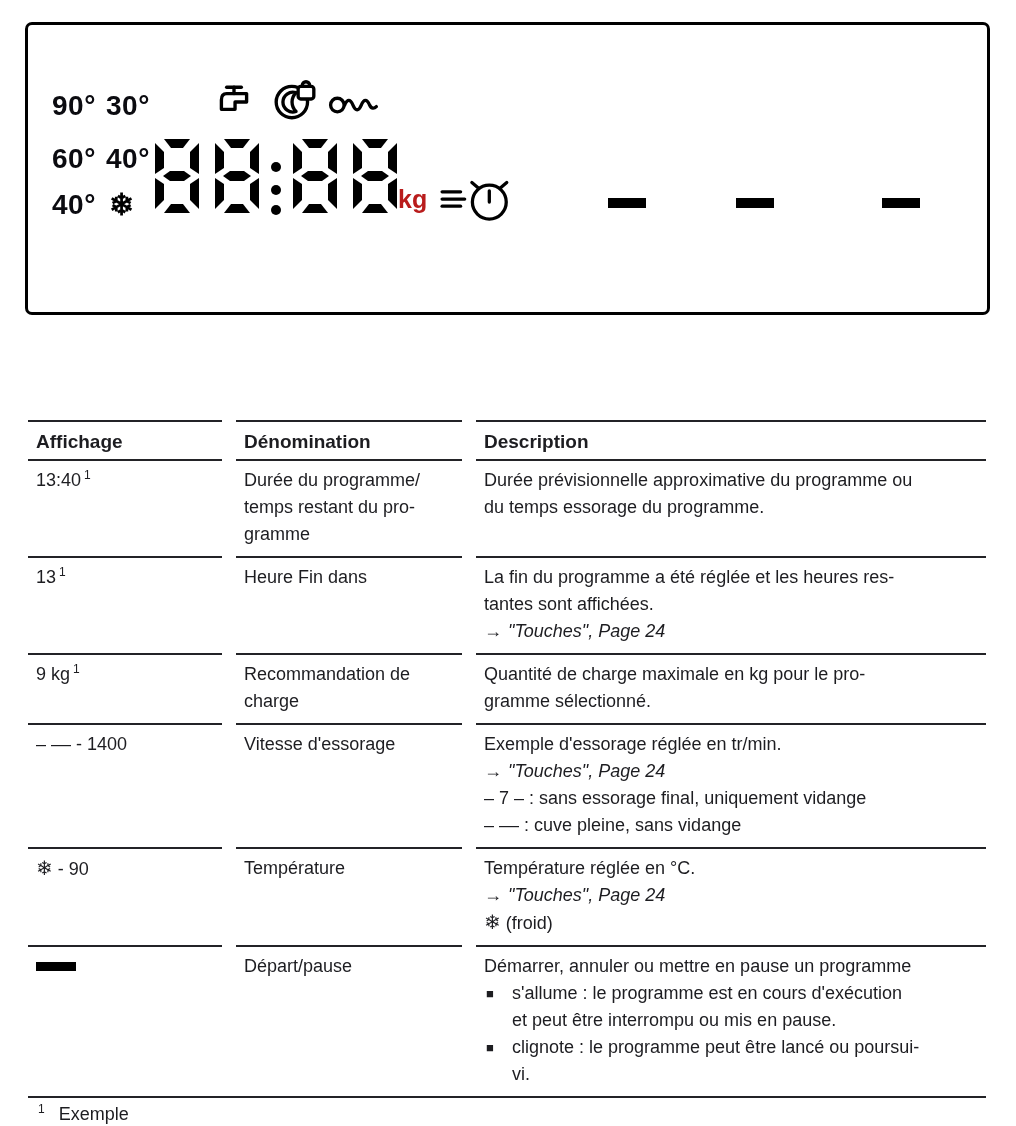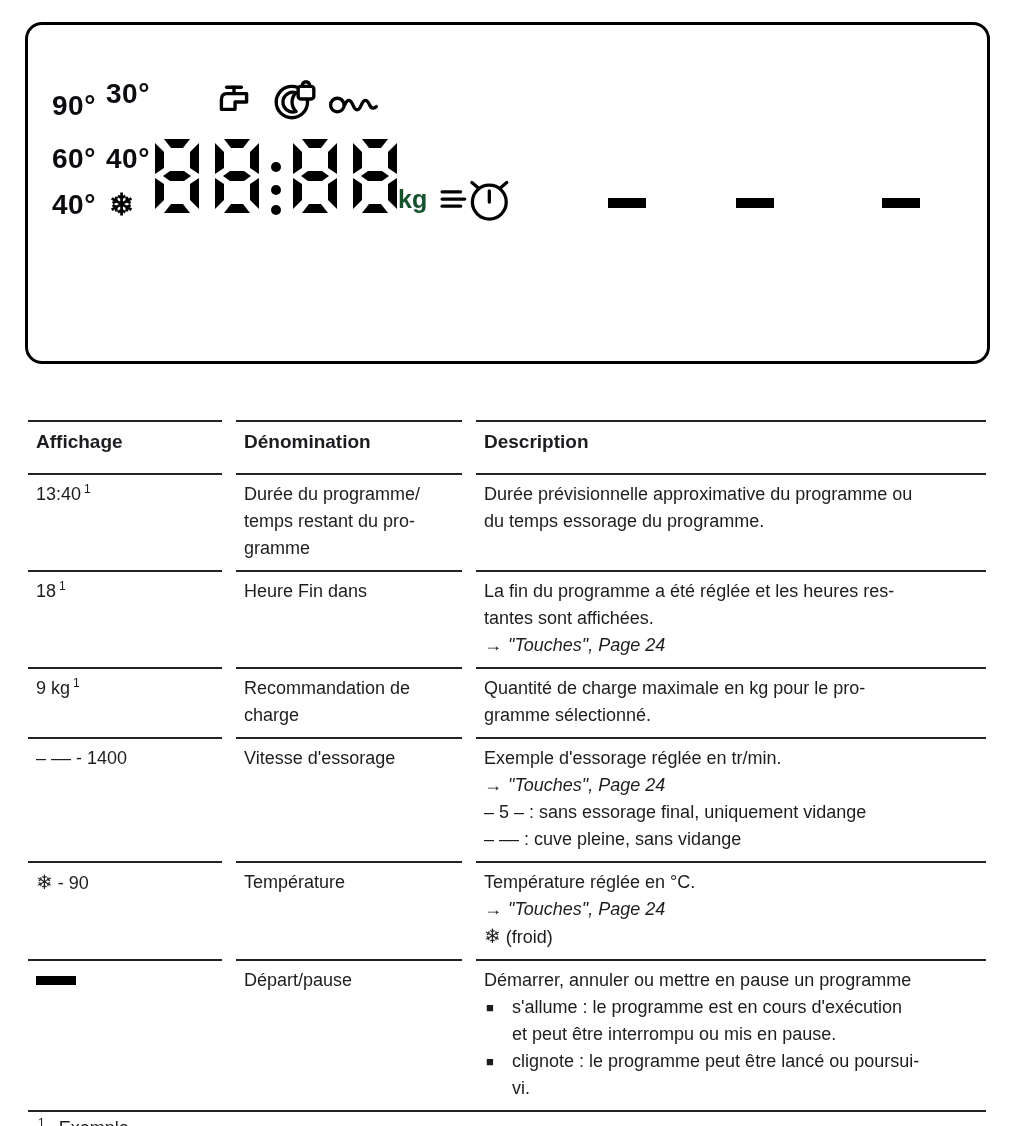--- a/index.html
+++ b/index.html
@@ -5,63 +5,63 @@
   html,body { margin:0; padding:0; background:#fff; }
   body {
     position:relative; width:1016px; height:1126px;
     font-family:"Liberation Sans", sans-serif;
     color:#1d1d21; overflow:hidden;
   }
 
   
   .panel {
     position:absolute; left:25px; top:22px;
-    width:965px; height:342px; box-sizing:border-box;
-    border:3.5px solid #000; border-radius:17px; background:#fff;
+    width:965px; height:293px; box-sizing:border-box;
+    border:3.5px solid #000; border-radius:7px; background:#fff;
   }
   .temp { position:absolute; font-weight:bold; font-size:28px; line-height:30px; color:#0b0b10; letter-spacing:0.5px; }
   .snowflake-big { position:absolute; font-size:30px; line-height:30px; color:#000; font-weight:bold; }
   .lcd { position:absolute; left:124px; top:112px; display:flex; align-items:flex-start; }
   .lcd svg { display:block; }
-  .kg { position:absolute; font-weight:bold; font-size:25px; color:#14532d; }
+  .kg { position:absolute; font-weight:bold; font-size:25px; color:#b91c1c; }
   .dash { position:absolute; width:38px; height:10px; background:#000; }
   .icon-svg { position:absolute; }
   .icon-svg path, .icon-svg circle, .icon-svg rect { stroke:#000; fill:none; stroke-width:3.2; stroke-linecap:round; stroke-linejoin:round; }
   .icon-svg rect.knock { fill:#fff; }
 
   
   .doc-table { position:absolute; left:28px; top:420px; width:958px; }
   .t-row { display:grid; grid-template-columns:194px 226px 1fr; column-gap:14px; }
   .t-cell {
     border-top:2px solid #232327;
     padding:6px 8px 8px 8px;
     font-size:18px; line-height:27px;
   }
-  .t-head .t-cell { font-weight:bold; font-size:19px; padding-bottom:18px; }
+  .t-head .t-cell { font-weight:bold; font-size:19px; padding-bottom:4px; }
   .pre { white-space:pre-line; }
   .sup { font-size:12px; position:relative; top:-7px; margin-left:3px; }
   .ref-line .ref-arrow { font-style:normal; margin-right:6px; }
   .ref-line em { font-style:italic; }
   .bullet-line { display:flex; }
   .bullet-marker { width:26px; flex:0 0 26px; font-size:13px; line-height:27px; padding-left:2px; }
   .row-dash { width:40px; height:9px; background:#000; margin-top:9px; }
   .snow-ch { font-size:20px; }
   .foot {
     border-top:2.5px solid #232327; border-bottom:2px solid #232327;
     padding:3px 8px 7px 8px; font-size:18px; line-height:27px;
   }
   .foot .sup { margin-right:14px; margin-left:2px; }
 </style>
 </head>
 <body>
 
 <div class="panel">
 
   <div class="temp" style="left:24px;top:66px">90°</div>
-  <div class="temp" style="left:78px;top:54px">30°</div>
+  <div class="temp" style="left:78px;top:66px">30°</div>
   <div class="temp" style="left:24px;top:119px">60°</div>
   <div class="temp" style="left:78px;top:119px">40°</div>
   <div class="temp" style="left:24px;top:165px">40°</div>
   <div class="snowflake-big" style="left:81px;top:165px">❄</div>
 
   <svg class="icon-svg" style="left:185px;top:58px" width="42" height="38" viewBox="0 0 40 36">
     <path d="M13 4 H27"></path>
     <path d="M20 4 V10"></path>
     <path d="M13 10 H32 V18 H21 V25 H8 V16 Q8 10 13 10 Z"></path>
   </svg>
@@ -153,21 +153,21 @@
         <div class="t-cell"><span>13:40</span><span class="sup">1</span></div>
         <div class="t-cell pre">Durée du programme/
 temps restant du pro-
 gramme</div>
         <div class="t-cell">
           <div class="pre">Durée prévisionnelle approximative du programme ou
 du temps essorage du programme.</div>
         </div>
       </div>
       <div class="t-row">
-        <div class="t-cell"><span>18</span><span class="sup">1</span></div>
+        <div class="t-cell"><span>13</span><span class="sup">1</span></div>
         <div class="t-cell pre">Heure Fin dans</div>
         <div class="t-cell">
           <div class="pre">La fin du programme a été réglée et les heures res-
 tantes sont affichées.</div>
           <div class="ref-line"><span class="ref-arrow">→</span><em>"Touches", Page 24</em></div>
         </div>
       </div>
       <div class="t-row">
         <div class="t-cell"><span>9 kg</span><span class="sup">1</span></div>
         <div class="t-cell pre">Recommandation de
@@ -176,21 +176,21 @@
           <div class="pre">Quantité de charge maximale en kg pour le pro-
 gramme sélectionné.</div>
         </div>
       </div>
       <div class="t-row">
         <div class="t-cell"><span>– –– - 1400</span></div>
         <div class="t-cell pre">Vitesse d'essorage</div>
         <div class="t-cell">
           <div class="pre">Exemple d'essorage réglée en tr/min.</div>
           <div class="ref-line"><span class="ref-arrow">→</span><em>"Touches", Page 24</em></div>
-          <div class="pre">– 5 – : sans essorage final, uniquement vidange</div>
+          <div class="pre">– 7 – : sans essorage final, uniquement vidange</div>
           <div class="pre">– –– : cuve pleine, sans vidange</div>
         </div>
       </div>
       <div class="t-row">
         <div class="t-cell"><span class="snow-ch">❄</span><span> - 90</span></div>
         <div class="t-cell pre">Température</div>
         <div class="t-cell">
           <div class="pre">Température réglée en °C.</div>
           <div class="ref-line"><span class="ref-arrow">→</span><em>"Touches", Page 24</em></div>
           <div><span class="snow-ch">❄</span><span> (froid)</span></div>

